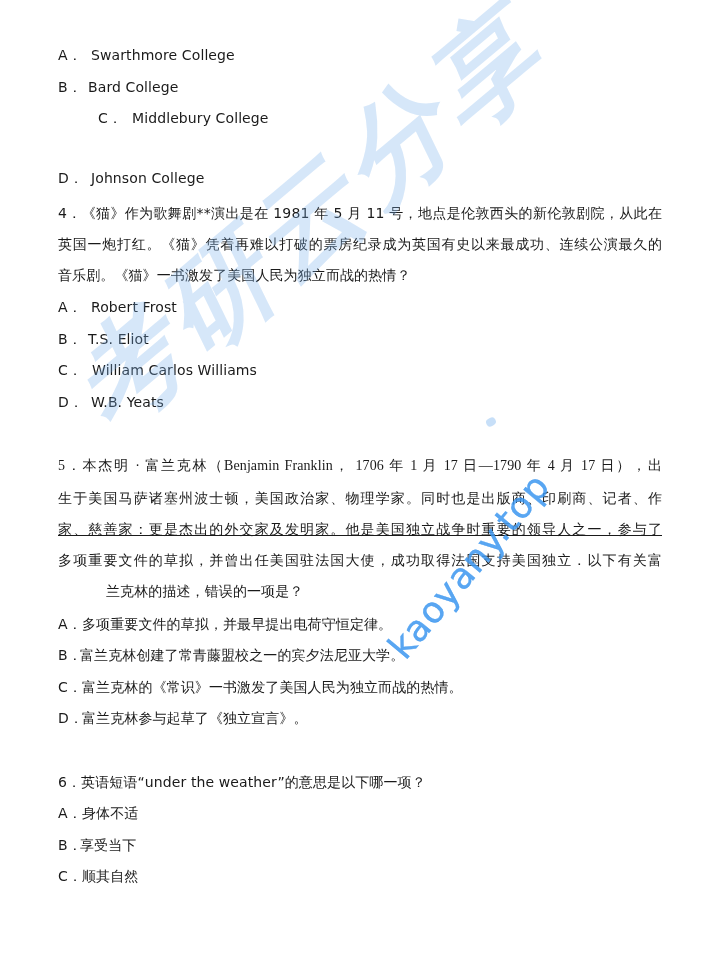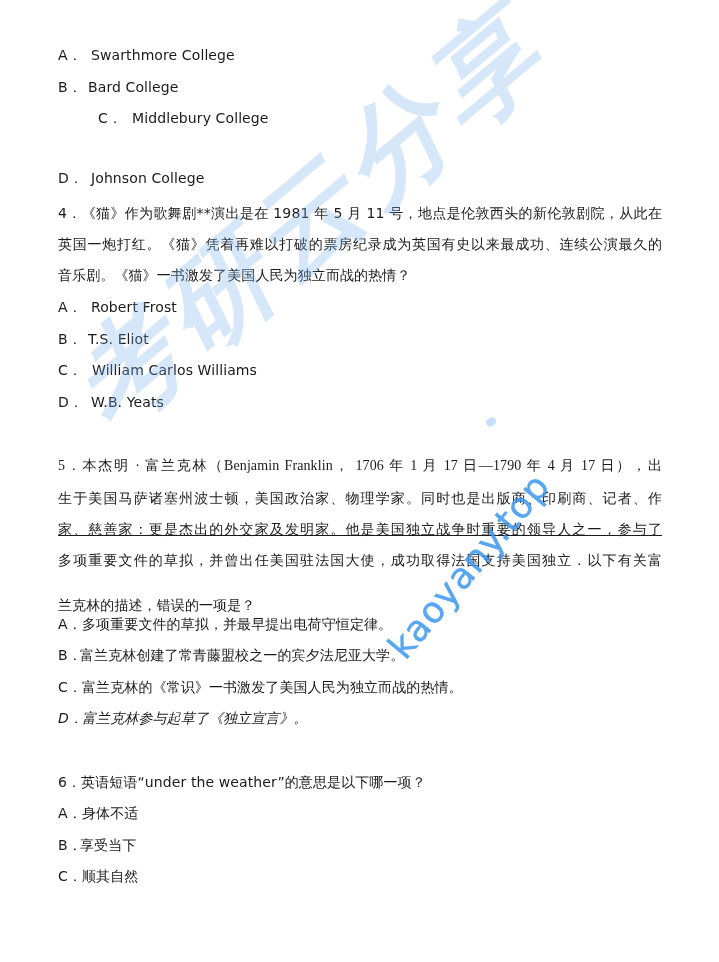--- a/index.html
+++ b/index.html
@@ -118,32 +118,32 @@
     <div class="line" style="top:392px;">
       <span class="opt-letter">D．</span><span>W.B. Yeats</span>
     </div>
   </div>
 
   <div>
     <div class="line justify" style="top:456px;font-family:Liberation Serif, serif;">5．本杰明 · 富兰克林（Benjamin Franklin， 1706 年 1 月 17 日—1790 年 4 月 17 日），出</div>
     <div class="line justify" style="top:488px;">生于美国马萨诸塞州波士顿，美国政治家、物理学家。同时也是出版商、印刷商、记者、作</div>
     <div class="line justify" style="top:519px;text-decoration:underline;">家、慈善家：更是杰出的外交家及发明家。他是美国独立战争时重要的领导人之一，参与了</div>
     <div class="line justify" style="top:550px;">多项重要文件的草拟，并曾出任美国驻法国大使，成功取得法国支持美国独立．以下有关富</div>
-    <div class="line" style="top:595px;">兰克林的描述，错误的一项是？</div>
+    <div class="line" style="top:581px;margin-left:48px;">兰克林的描述，错误的一项是？</div>
 
     <div class="line" style="top:614px;">
       <span class="opt-letter cn">A．</span><span>多项重要文件的草拟，并最早提出电荷守恒定律。</span>
     </div>
     <div class="line" style="top:645px;">
       <span class="opt-letter cn" style="width:22px">B．</span><span>富兰克林创建了常青藤盟校之一的宾夕法尼亚大学。</span>
     </div>
     <div class="line" style="top:677px;">
       <span class="opt-letter cn">C．</span><span>富兰克林的《常识》一书激发了美国人民为独立而战的热情。</span>
     </div>
-    <div class="line" style="top:708px;font-style:italic;">
+    <div class="line" style="top:708px;">
       <span class="opt-letter cn">D．</span><span>富兰克林参与起草了《独立宣言》。</span>
     </div>
   </div>
 
   <div>
     <div class="line" style="top:772px;">6．英语短语“under the weather”的意思是以下哪一项？</div>
 
     <div class="line" style="top:803px;">
       <span class="opt-letter cn">A．</span><span>身体不适</span>
     </div>

